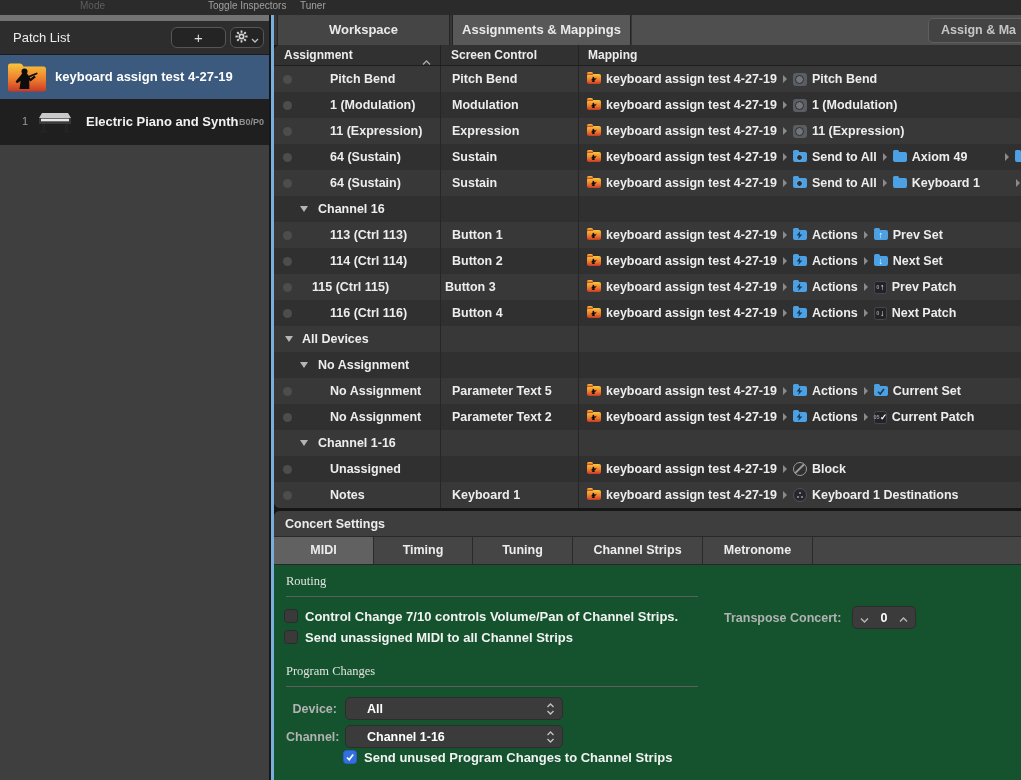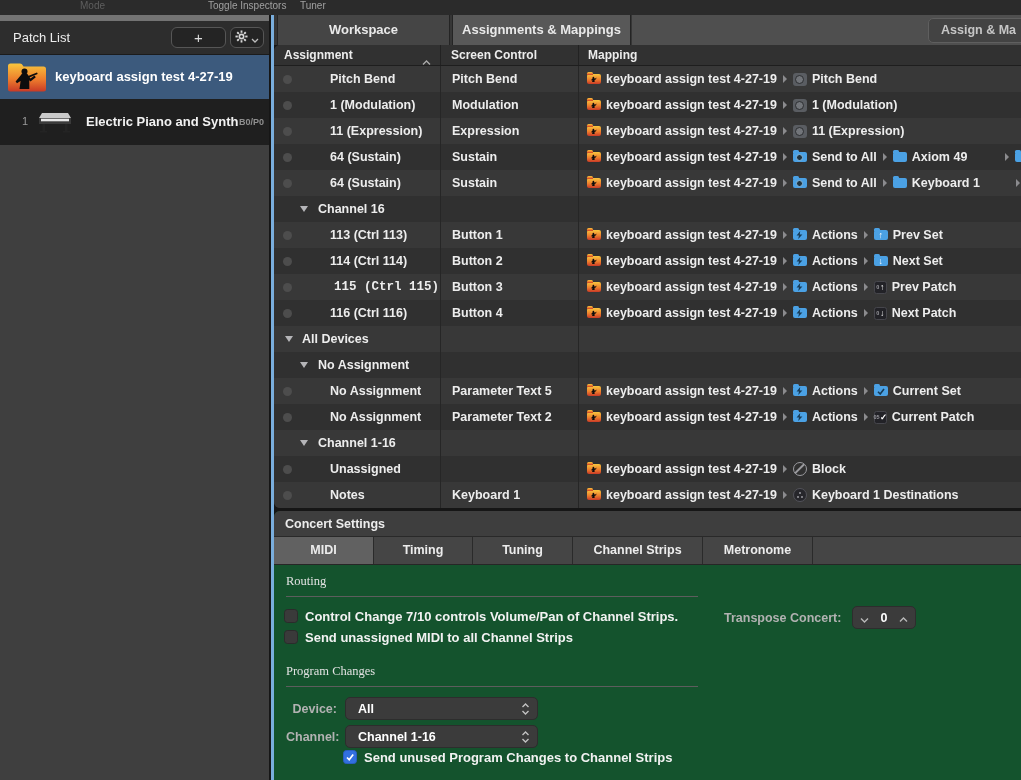--- a/index.html
+++ b/index.html
@@ -72,21 +72,21 @@
   .cs-tab.sel{background:#616161;}
   .cs-content{position:absolute;left:0;top:54px;right:0;bottom:0;}
   .sec-title{position:absolute;font-size:12.5px;color:#e3e3e3;font-family:Liberation Serif, serif;}
   .sec-line{position:absolute;height:1px;background:#5d5d5d;}
   .chk{position:absolute;width:14px;height:14px;border-radius:3.5px;background:#3a3a3a;border:1px solid #2b2b2b;box-sizing:border-box;display:flex;align-items:center;justify-content:center;}
   .chk.on{background:#3270e0;border-color:#2a5ec2;}
   .chk-label{position:absolute;font-size:13px;font-weight:700;color:#f2f2f2;white-space:nowrap;}
   .gray-label{position:absolute;font-size:12.5px;font-weight:700;color:#b2b2b2;white-space:nowrap;}
   .stepper{position:absolute;width:64px;height:23px;background:#3b3b3b;border:1px solid #2d2d2d;border-radius:5px;box-sizing:border-box;display:flex;align-items:center;justify-content:space-between;padding:0 7px;}
   .stepper .val{color:#fff;font-size:12.5px;font-weight:700;}
-  .popup{position:absolute;width:193px;height:23px;background:#3b3b3b;border:1px solid #2d2d2d;border-radius:5px;box-sizing:border-box;display:flex;align-items:center;}
+  .popup{position:absolute;width:218px;height:23px;background:#3b3b3b;border:1px solid #2d2d2d;border-radius:5px;box-sizing:border-box;display:flex;align-items:center;padding-left:9px;}
   .popup .val{color:#fff;font-size:12.5px;font-weight:700;margin-left:12px;flex:1;}
   .popup svg{margin-right:7px;}
 </style>
 </head>
 <body>
 
 <div class="topstrip">
   <span class="dim" style="left:80px">Mode</span>
   <span style="left:208px">Toggle Inspectors</span>
   <span style="left:300px">Tuner</span>
@@ -375,24 +375,24 @@
           <span class="sep"></span>
           <span class="fold">
             <span class="ar">↓</span>
           </span>
           <span class="maptxt">Next Set</span>
         </div>
       </div>
       <div class="trow light">
         <div class="cell cell-a">
           <span class="dot"></span>
-          <span class="rowtxt" style="left: 60px; font-family: Liberation Mono, monospace;">115 (Ctrl 115)</span>
-        </div>
-        <div class="cell cell-s">
-          <span class="rowtxt" style="left: 11px;">Button 3</span>
+          <span class="rowtxt" style="left: 38px;">115 (Ctrl 115)</span>
+        </div>
+        <div class="cell cell-s">
+          <span class="rowtxt" style="left: 4px;">Button 3</span>
         </div>
         <div class="cell cell-m">
           <span class="fold fold-concert">
             <svg width="10" height="8" viewBox="0 0 40 31">
               <circle cx="17.5" cy="9.5" r="3.4" fill="#0d0d0d"></circle>
               <rect x="20" y="14.5" width="11" height="2.2" transform="rotate(-22 20 15)" fill="#0d0d0d"></rect>
               <path d="M15 11.5 L20 11.5 L23.5 16.5 L27.5 13.5 L28.8 15.2 L23.5 19.5 L22.3 18.2 L22.3 27 L12.5 27 L13.6 19 L10 21.2 L8.6 19.4 L14 13 Z" fill="#0d0d0d"></path>
             </svg>
           </span>
           <span class="maptxt">keyboard assign test 4-27-19</span>

